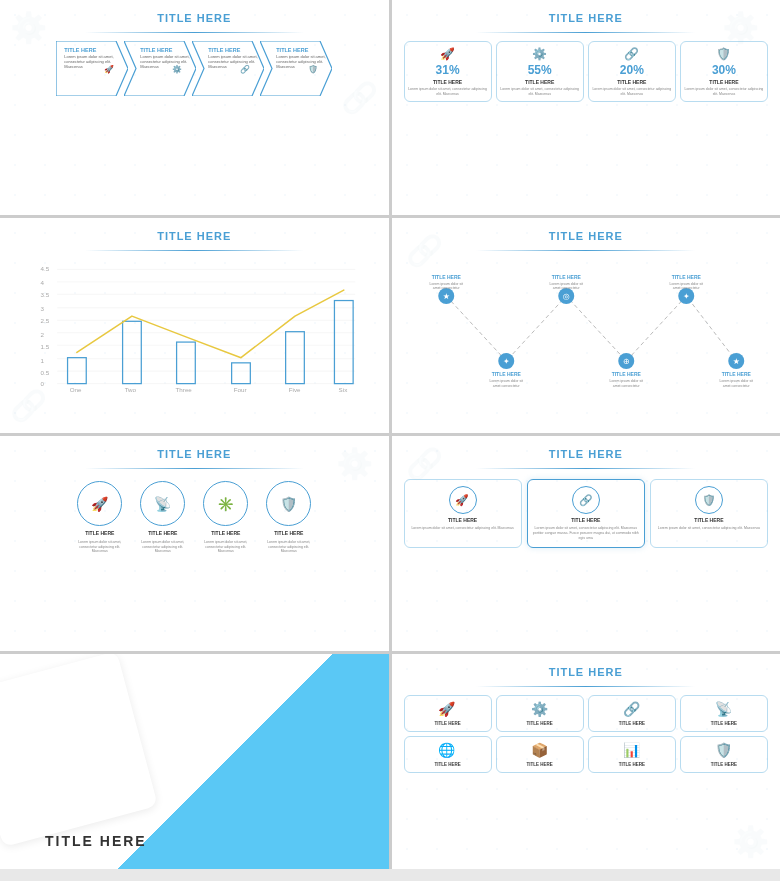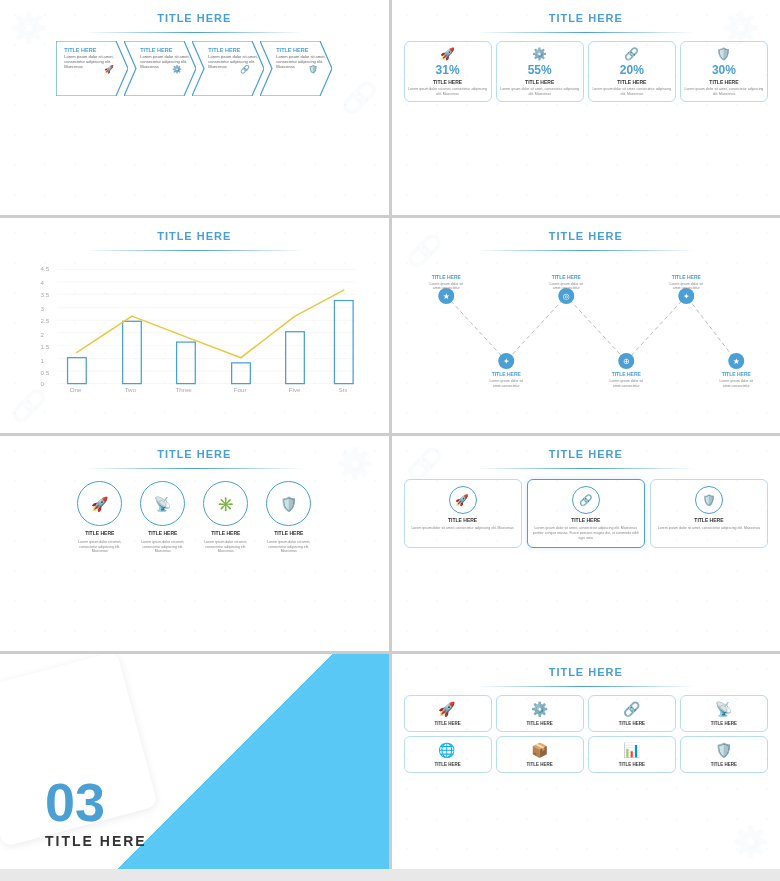--- a/index.html
+++ b/index.html
@@ -555,21 +555,20 @@
         <span class="card-desc">Lorem ipsum dolor sit amet, consectetur adipiscing elit. Maecenas</span>
       </div>
     </div>
   </div>
 
   <div class="slide splash-slide">
     <div style="position:absolute;top:0;left:0;width:100%;height:100%;background: linear-gradient(135deg, #ffffff 55%, #5ac8f5 55%); z-index:0;"></div>
 
     <div style="position:absolute;top:15px;left:-20px;width:160px;height:160px;background:white;transform:rotate(-15deg);border-radius:10px;box-shadow:0 2px 8px rgba(0,0,0,0.08);z-index:1;"></div>
     <div style="position:relative;z-index:2;width:100%;padding:20px 0 0 25px;">
-      <div style="font-size:54px;font-weight:900;color:#4a9fd4;line-height:1;">03</div>
       <div style="font-size:14px;font-weight:bold;color:#333;letter-spacing:2px;margin-top:4px;">TITLE HERE</div>
     </div>
   </div>
 
   <div class="slide">
     <div class="wm-icon" style="bottom:10px;right:10px">⚙️</div>
     <p class="slide-title">
       <span>TITLE HERE</span>
     </p>
     <div class="divider-line"></div>

